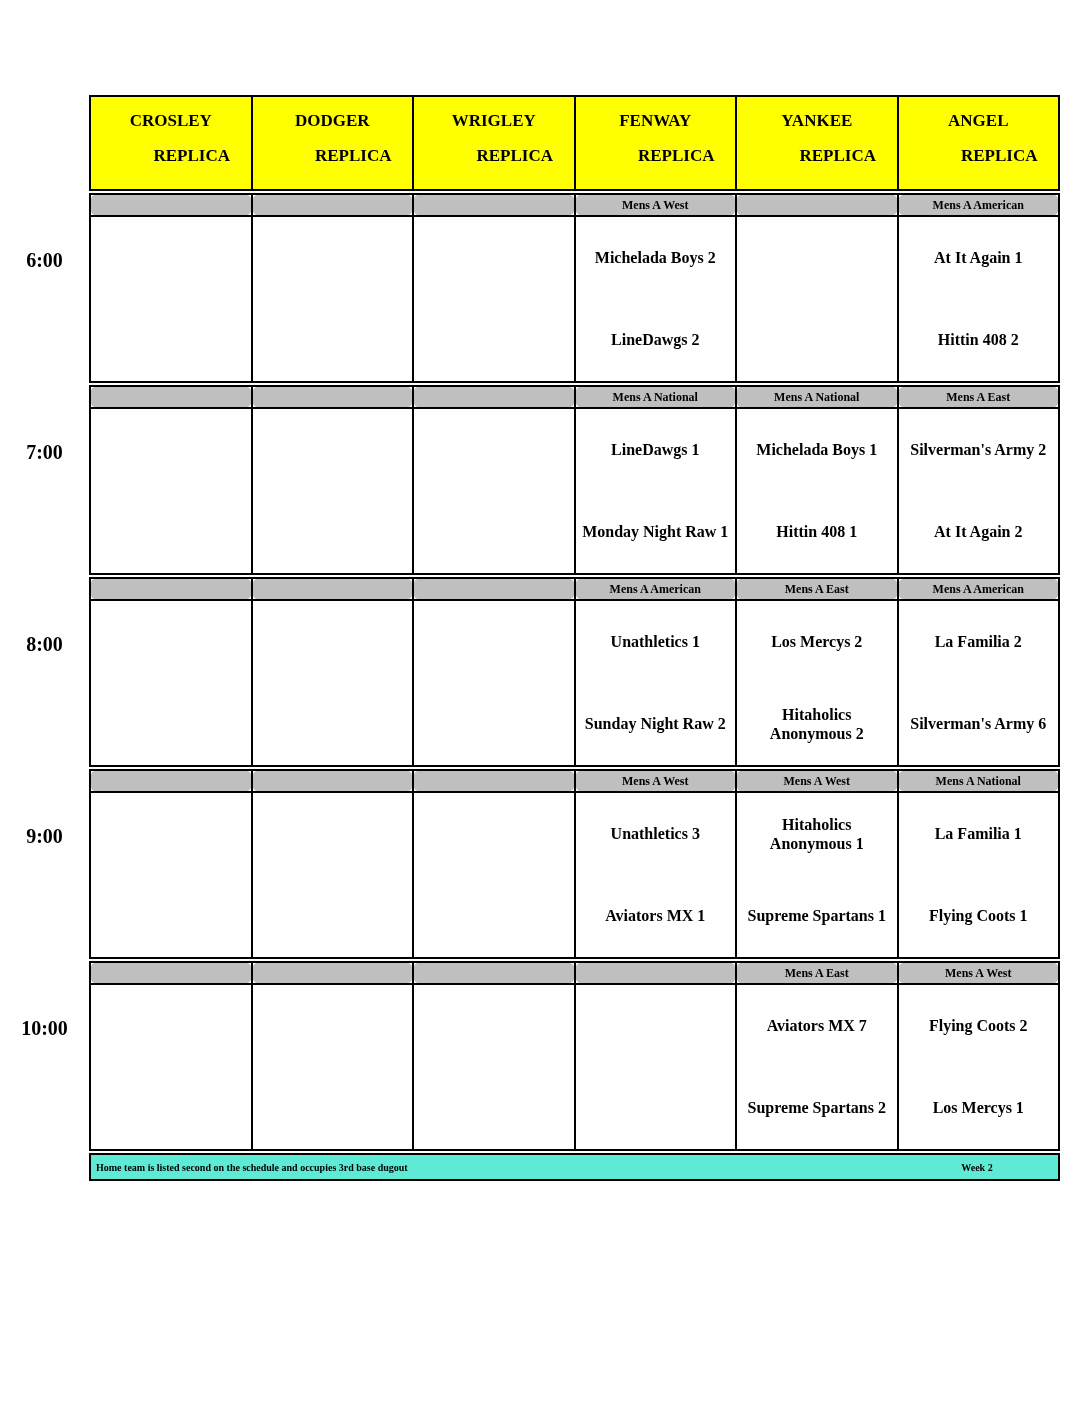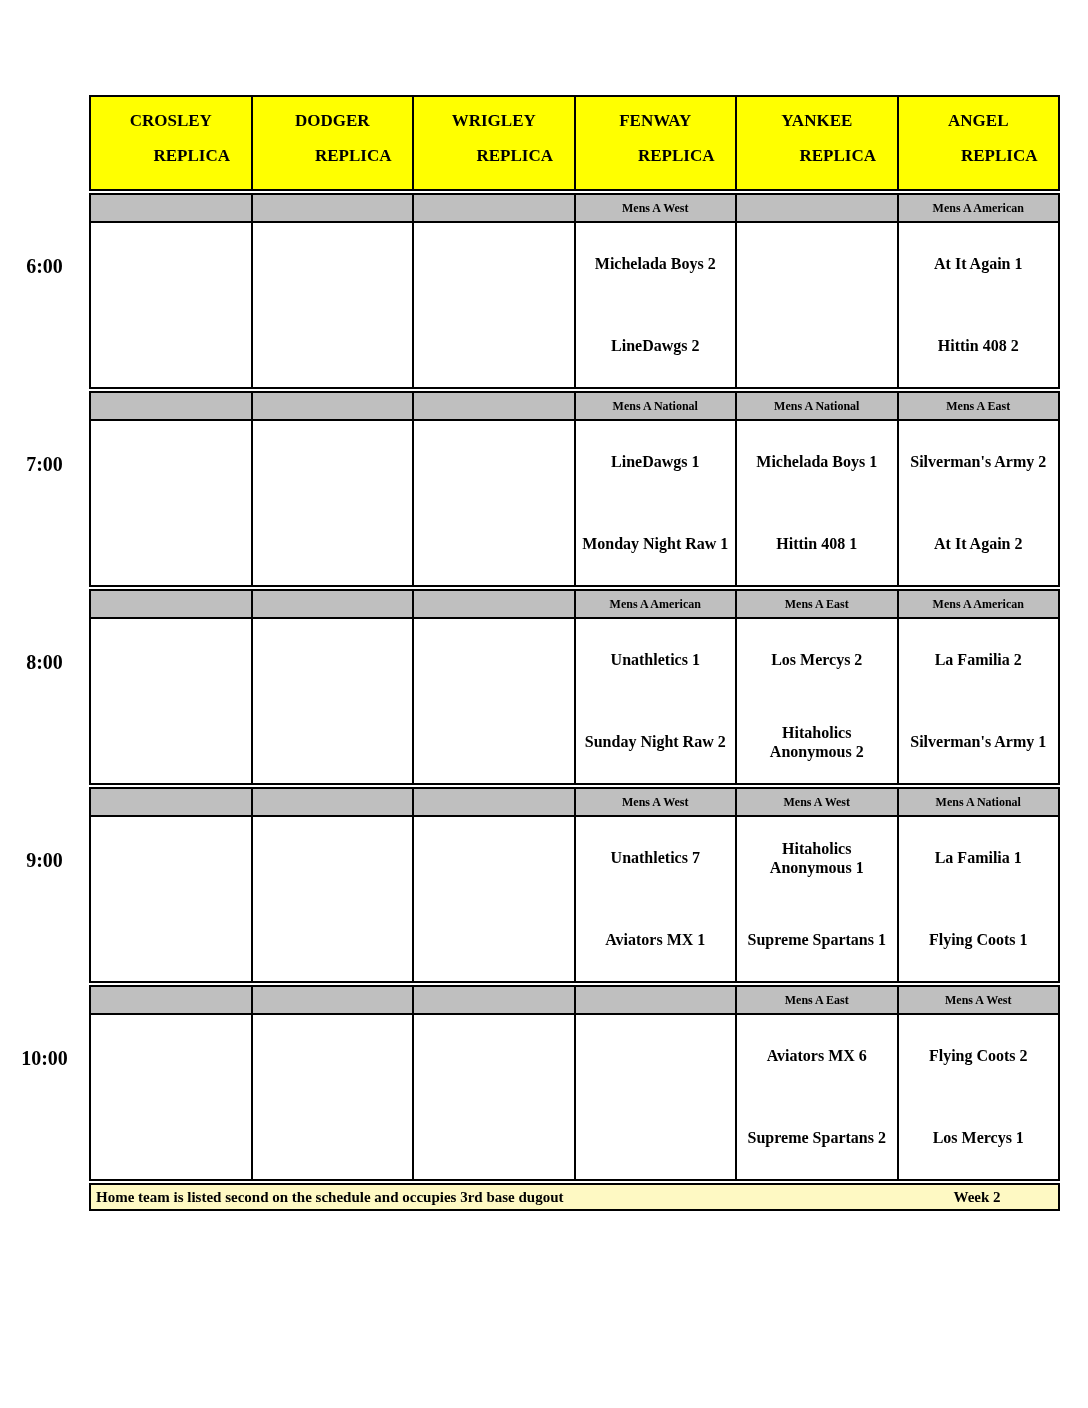--- a/index.html
+++ b/index.html
@@ -36,24 +36,25 @@
     height: 94px;
     text-align: center;
     vertical-align: top;
     padding-top: 14px;
     font-size: 17px;
   }
   .hdr-line2 { margin-top: 15px; padding-left: 42px; }
 
   .strip {
     background: #bfbfbf;
-    height: 28px;
+    height: 22px;
     text-align: center;
     vertical-align: middle;
     font-size: 12px;
+    border-radius: 8px;
   }
   .game {
     background: #ffffff;
     height: 166px;
     vertical-align: top;
     border-radius: 11px;
   }
   .team {
     height: 82px;
     display: flex;
@@ -66,23 +67,23 @@
   }
   .time {
     font-size: 20px;
     text-align: center;
     vertical-align: top;
     padding-top: 33px;
   }
   .spacer td { height: 4px; border: none; background: #ffffff; }
 
   .footer-cell {
-    background: #fef9c3;
+    background: #5eead4;
     height: 24px;
-    font-size: 15px;
+    font-size: 10px;
   }
   .footer-inner {
     display: flex;
     justify-content: space-between;
     align-items: center;
     height: 24px;
   }
   .footer-note { padding-left: 5px; }
   .footer-week { width: 162px; text-align: center; }
 </style>
@@ -242,21 +243,21 @@
     <td class="bc game">
       <div class="team">Unathletics 1</div>
       <div class="team">Sunday Night Raw 2</div>
     </td>
     <td class="bc game">
       <div class="team">Los Mercys 2</div>
       <div class="team">Hitaholics Anonymous 2</div>
     </td>
     <td class="bc game">
       <div class="team">La Familia 2</div>
-      <div class="team">Silverman's Army 1</div>
+      <div class="team">Silverman's Army 6</div>
     </td>
   </tr>
 
   <tr class="spacer">
         <td colspan="7"></td>
       </tr>
 
   <tr>
     <td class="gutter"></td>
     <td class="bc strip"></td>
@@ -274,21 +275,21 @@
     </td>
     <td class="bc game">
       <div class="team"></div>
       <div class="team"></div>
     </td>
     <td class="bc game">
       <div class="team"></div>
       <div class="team"></div>
     </td>
     <td class="bc game">
-      <div class="team">Unathletics 7</div>
+      <div class="team">Unathletics 3</div>
       <div class="team">Aviators MX 1</div>
     </td>
     <td class="bc game">
       <div class="team">Hitaholics Anonymous 1</div>
       <div class="team">Supreme Spartans 1</div>
     </td>
     <td class="bc game">
       <div class="team">La Familia 1</div>
       <div class="team">Flying Coots 1</div>
     </td>
@@ -319,21 +320,21 @@
     </td>
     <td class="bc game">
       <div class="team"></div>
       <div class="team"></div>
     </td>
     <td class="bc game">
       <div class="team"></div>
       <div class="team"></div>
     </td>
     <td class="bc game">
-      <div class="team">Aviators MX 6</div>
+      <div class="team">Aviators MX 7</div>
       <div class="team">Supreme Spartans 2</div>
     </td>
     <td class="bc game">
       <div class="team">Flying Coots 2</div>
       <div class="team">Los Mercys 1</div>
     </td>
   </tr>
 
   <tr class="spacer">
         <td colspan="7"></td>

